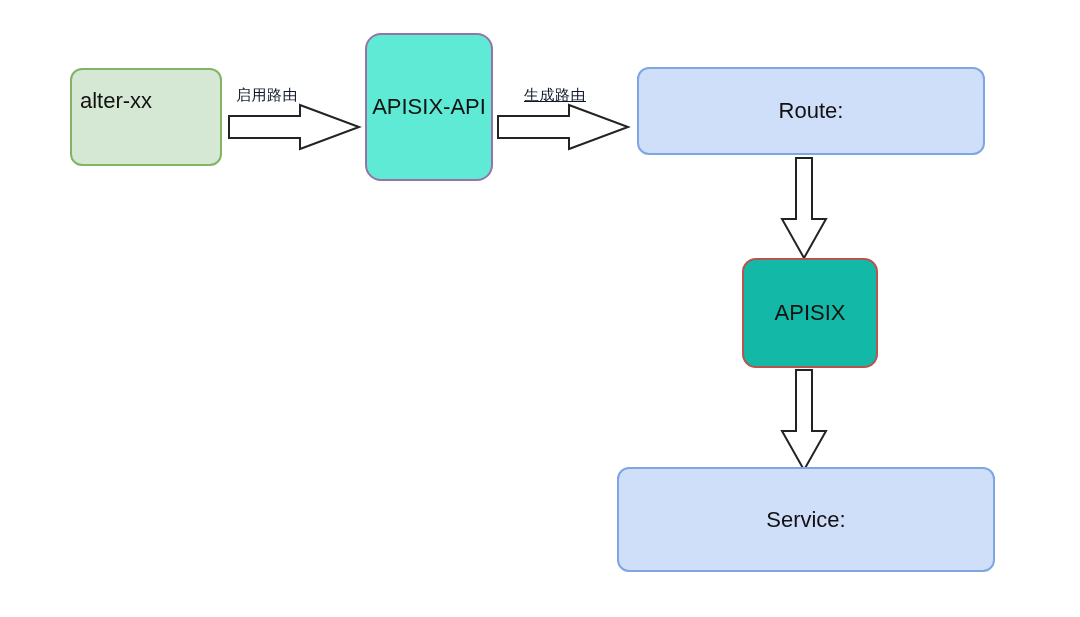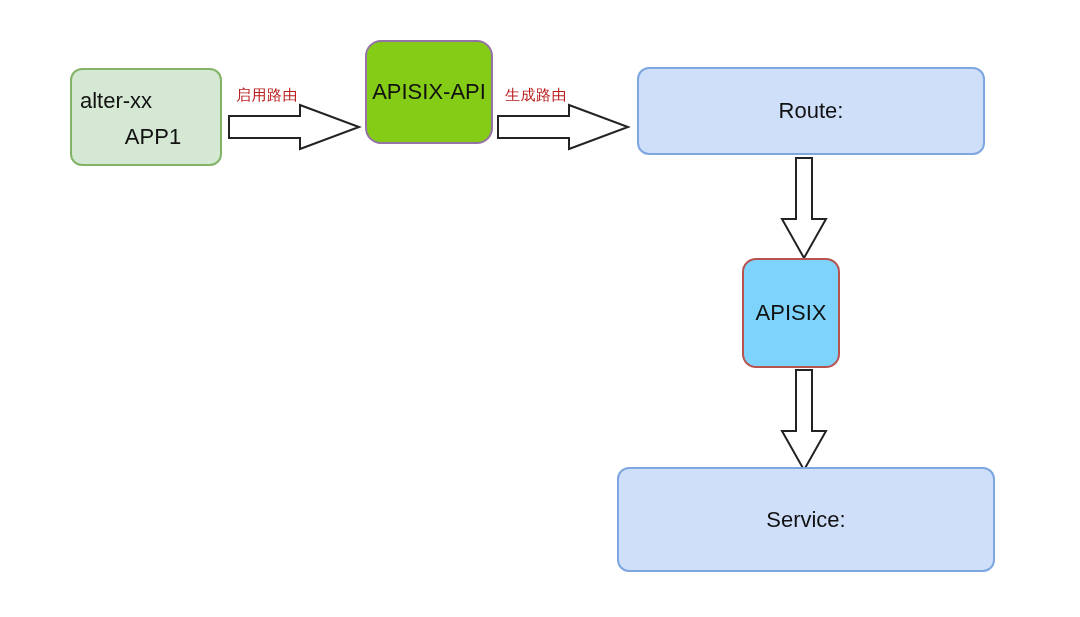--- a/index.html
+++ b/index.html
@@ -47,40 +47,39 @@
     justify-content: flex-start;
     padding-top: 16px;
     align-items: stretch;
   }
   #node-app .line-1 { text-align: left;   padding-left: 8px; }
   #node-app .line-2 { text-align: center; padding-left: 14px; margin-top: 6px; }
 
   
   #node-apisix-api {
     left: 365px; top: 33px;
-    width: 128px; height: 104px;
-    background: #84cc16;
+    width: 128px; height: 148px;
+    background: #5eead4;
     border-color: #9673a6;
     border-radius: 16px;
-    margin-top: 7px;
   }
 
   
   #node-route {
     left: 637px; top: 67px;
     width: 348px; height: 88px;
     background: #cfdffa;
     border-color: #7ea6e0;
   }
 
   
   #node-apisix {
     left: 742px; top: 258px;
-    width: 98px; height: 110px;
-    background: #7dd3fc;
+    width: 136px; height: 110px;
+    background: #14b8a6;
     border-color: #b85450;
     border-radius: 14px;
   }
 
   
   #node-service {
     left: 617px; top: 467px;
     width: 378px; height: 105px;
     background: #cfdffa;
     border-color: #7ea6e0;
@@ -100,35 +99,34 @@
 
   #arrow-app-to-api   { left: 228px; top: 104px; }
   #arrow-api-to-route { left: 497px; top: 104px; }
   #arrow-route-to-apisix { left: 781px; top: 157px; }
   #arrow-apisix-to-service { left: 781px; top: 369px; }
 
   
   .edge-label {
     position: absolute;
     font-size: 15px;
-    color: #b91c1c;
+    color: #0f172a;
     white-space: nowrap;
     letter-spacing: 0.5px;
   }
   #label-enable-route   { left: 236px; top: 86px; }
-  #label-generate-route { left: 505px; top: 86px; }
+  #label-generate-route { left: 524px; top: 86px; text-decoration: underline; }
 </style>
 </head>
 <body>
 
 <div id="canvas">
 
   <div class="node" id="node-app">
     <span class="line line-1">alter-xx</span>
-    <span class="line line-2">APP1</span>
   </div>
 
   <div class="edge-label" id="label-enable-route">启用路由</div>
 
   <div class="arrow" id="arrow-app-to-api">
     <svg width="132" height="46" viewBox="0 0 132 46">
       <path class="arrow-shape" d="M1 12 H72 V1 L131 23 L72 45 V34 H1 Z"></path>
     </svg>
   </div>
 

